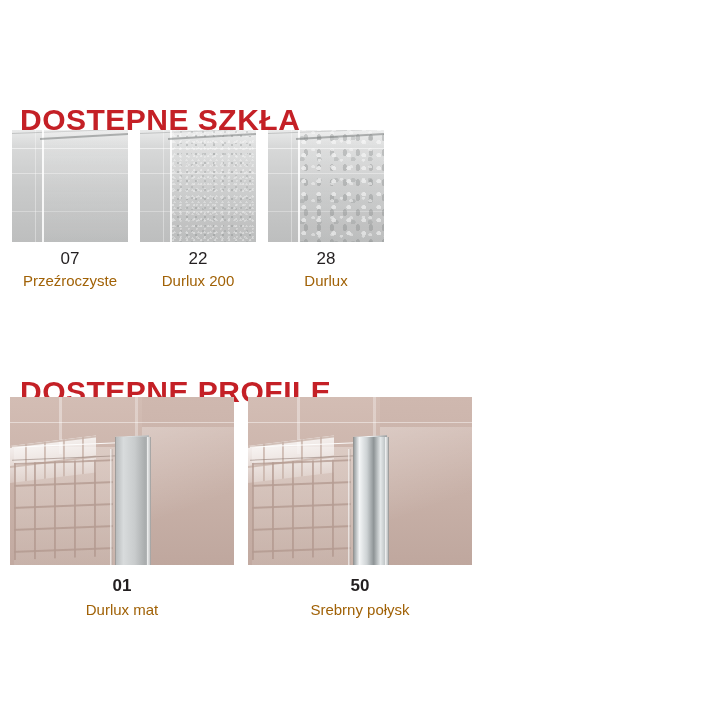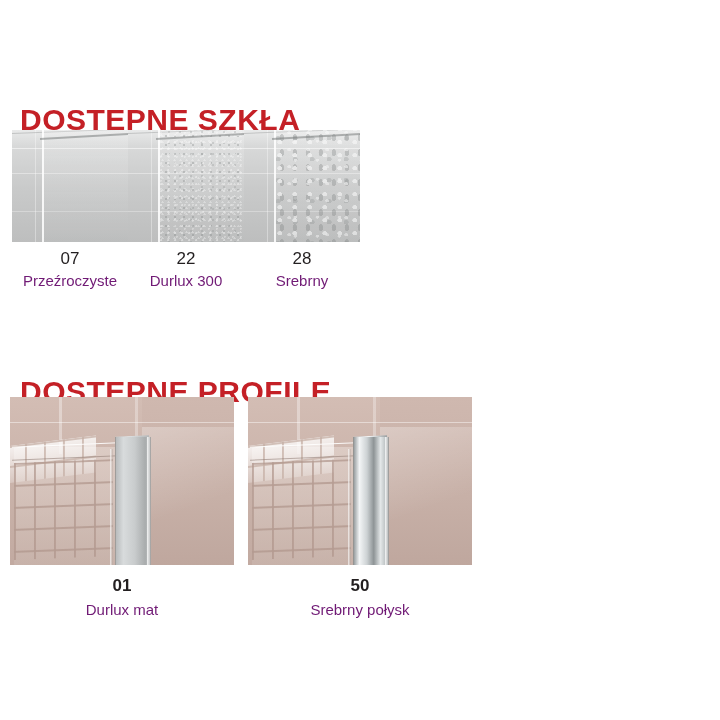--- a/index.html
+++ b/index.html
@@ -35,21 +35,21 @@
     line-height: 1;
   }
   #title-glass  { left: 20px; top: 80px;  font-size: 30px; }
   #title-profile{ left: 20px; top: 352px; font-size: 30px; }
 
   
   .sample-row {
     position: absolute;
     display: flex;
   }
-  #glass-row   { left: 12px; top: 130px; width: 372px; gap: 0; }
+  #glass-row   { left: 12px; top: 130px; width: 372px; gap: 12px; }
   #profile-row { left: 10px; top: 397px; width: 702px; gap: 14px; }
 
   .sample {
     display: flex;
     flex-direction: column;
     align-items: center;
   }
 
   .swatch {
     position: relative;
@@ -66,21 +66,21 @@
   .caption .code {
     display: block;
     font-size: 17px;
     font-weight: normal;
     color: #231f20;
     margin-top: 7px;
   }
   .caption .name {
     display: block;
     font-size: 15px;
-    color: #701a75;
+    color: #a16207;
     margin-top: 3px;
     white-space: nowrap;
   }
   .profile .caption .code { font-size: 17px; margin-top: 11px; font-weight: bold; }
   .profile .caption .name { font-size: 15px; margin-top: 5px; }
 
   
   .glass-art {
     position: absolute;
     inset: 0;
@@ -306,35 +306,35 @@
     <div class="sample glass">
       <div class="swatch">
         <div class="glass-art"></div>
         <div class="glass-head2"></div>
         <div class="glass-pane"></div>
         <div class="tex-durlux"></div>
         <div class="glass-head"></div>
       </div>
       <div class="caption">
         <span class="code">22</span>
-        <span class="name">Durlux 300</span>
+        <span class="name">Durlux 200</span>
       </div>
     </div>
 
     <div class="sample glass">
       <div class="swatch">
         <div class="glass-art"></div>
         <div class="glass-head2"></div>
         <div class="glass-pane"></div>
         <div class="tex-krople"></div>
         <div class="glass-head"></div>
       </div>
       <div class="caption">
         <span class="code">28</span>
-        <span class="name">Srebrny</span>
+        <span class="name">Durlux</span>
       </div>
     </div>
 
   </div>
 
   <h2 class="section-title" id="title-profile">DOSTĘPNE PROFILE</h2>
 
   <div class="sample-row" id="profile-row">
 
     <div class="sample profile">

